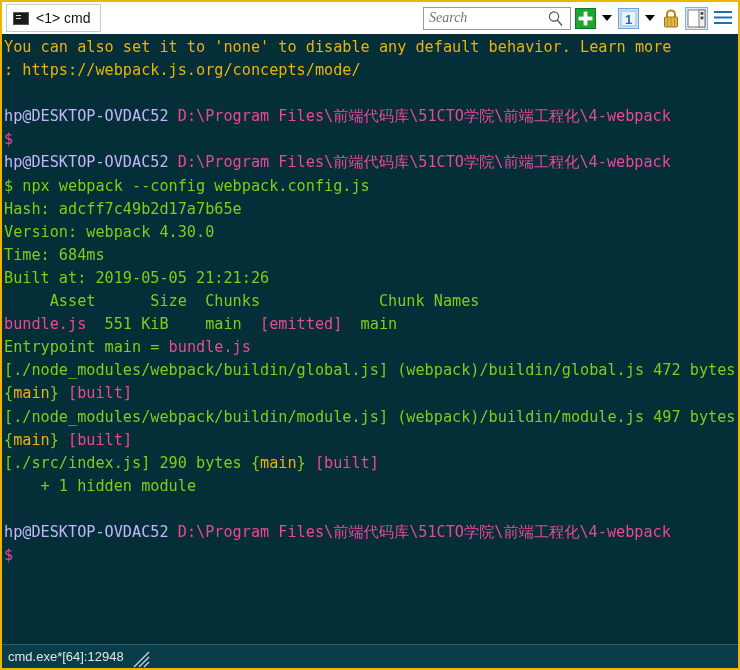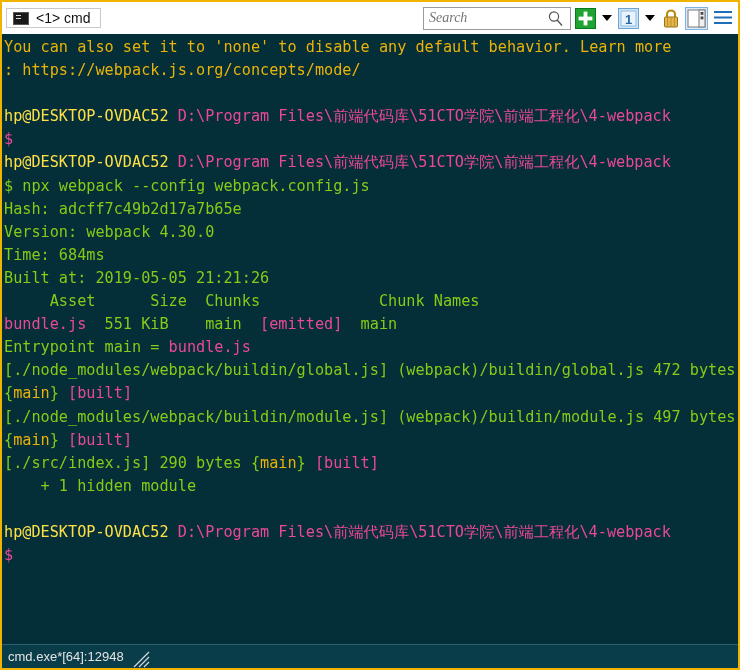--- a/index.html
+++ b/index.html
@@ -52,21 +52,21 @@
   #tabbar {
     height: 32px;
     flex: 0 0 32px;
     background: #ffffff;
     display: flex;
     align-items: center;
     padding-left: 4px;
     position: relative;
   }
   #tab-1 {
-    height: 20px;
+    height: 28px;
     border: 1px solid #c8c8c8;
     background: #ffffff;
     display: flex; align-items: center;
     padding: 0 10px 0 6px;
     margin-right: 4px;
   }
   #tab-icon {
     width: 16px; height: 13px;
     background: #1a1a1a;
     border: 1px solid #555;
@@ -130,21 +130,21 @@
   #term-text {
     font-family: "DejaVu Sans Mono", "Liberation Mono", monospace;
     font-size: 15.2px;
     line-height: 23.1px;
     white-space: pre-wrap;
     word-break: break-all;
     color: #c8c8c8;
   }
   .c-yellow  { color: #eab308; }
   .c-green   { color: #ec4899; }
-  .c-teal    { color: #fde047; }
+  .c-teal    { color: #c4b5fd; }
   .c-white   { color: #84cc16; }
 
   
   #statusbar {
     height: 24px;
     flex: 0 0 24px;
     background: #0a3d4a;
     border-top: 1px solid #2a6070;
     color: #e4e4e4;
     font-size: 13px;

